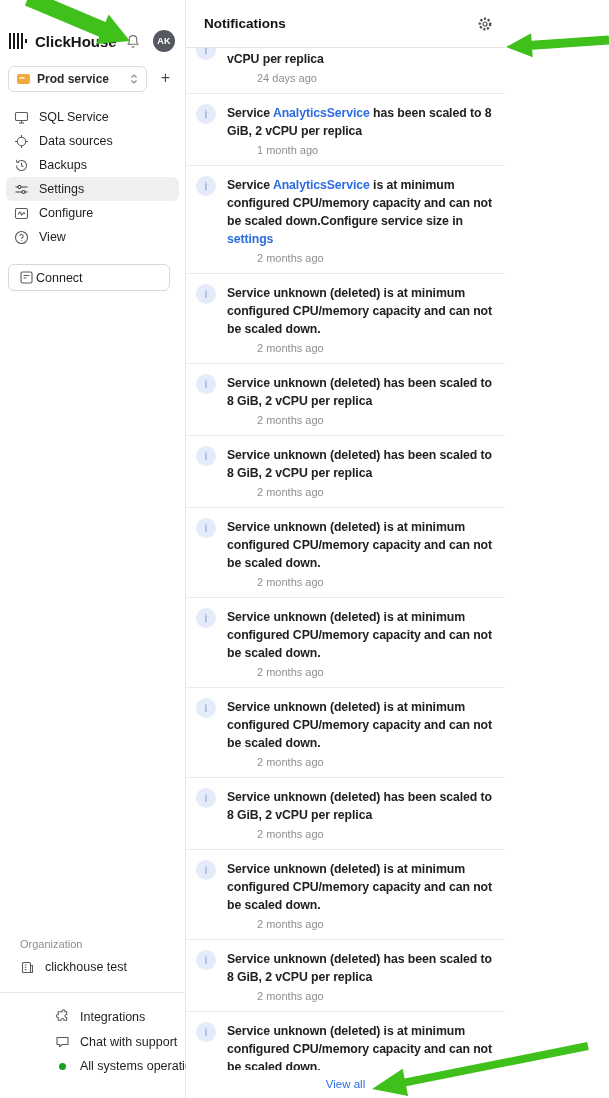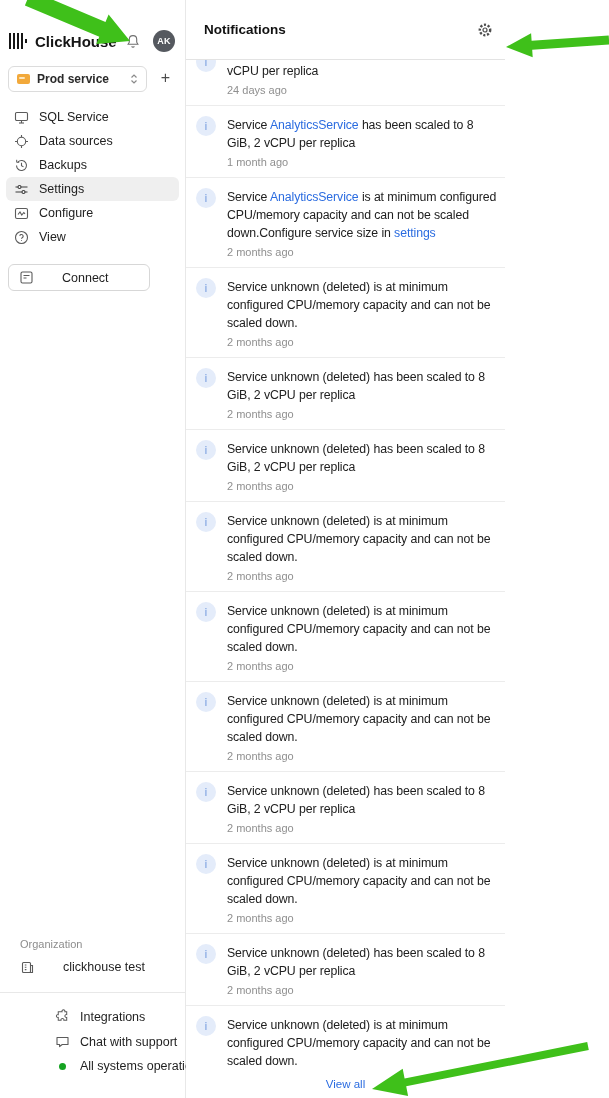--- a/index.html
+++ b/index.html
@@ -29,49 +29,49 @@
   .service-chip::after { content:""; position:absolute; left:2px; top:3px; width:6px; height:1.6px;
     background:#fde6bd; border-radius:1px; }
   .select-caret { margin-left:auto; display:flex; color:#8a8a8a; }
   .add-service { margin-left:auto; color:#4c4c4c; font-size:16px; line-height:16px;
     padding:0 7px 2px 0; cursor:pointer; }
   .nav { margin:13px 6px 0 6px; }
   .nav-item { display:flex; align-items:center; gap:10px; height:24px; padding:0 8px;
     border-radius:6px; color:#222; cursor:pointer; }
   .nav-item.active { background:#efefef; }
   .nav-ic { width:15px; height:15px; display:flex; color:#5b5b5b; flex:none; }
-  .connect-btn { margin:15px 8px 0 8px; width:142px; height:27px; border:1px solid #d7d7d7;
-    border-radius:6px; display:flex; align-items:center; gap:28px; padding:0 10px; cursor:pointer; }
+  .connect-btn { margin:15px 8px 0 8px; width:162px; height:27px; border:1px solid #d7d7d7;
+    border-radius:6px; display:flex; align-items:center; gap:2px; padding:0 10px; cursor:pointer; }
   .sidebar-bottom { position:absolute; left:0; bottom:12px; width:220px; padding-bottom:8px; }
   .org-label { font-size:11px; color:#8d8d8d; padding-left:20px; }
-  .org-row { display:flex; align-items:center; gap:28px; padding:9px 16px 0 20px; cursor:pointer; }
+  .org-row { display:flex; align-items:center; gap:10px; padding:9px 16px 0 20px; cursor:pointer; }
   .org-chevron { margin-left:auto; color:#6f6f6f; font-size:14px; }
   .bottom-divider { border-top:1px solid #e8e8e8; margin:17px 0 11px 0; }
   .footer-item { display:flex; align-items:center; gap:10px; padding:5px 0 5px 20px; cursor:pointer;margin-left:35px; }
   .status-dot { width:7px; height:7px; border-radius:50%; background:#15a322; margin:0 4px; flex:none; }
 
   
   .notif-panel { position:absolute; left:186px; top:0; width:319px; height:1098px;
     background:#fff; display:flex; flex-direction:column; }
-  .notif-header { height:60px; flex:none; display:flex; align-items:center;
+  .notif-header { height:48px; flex:none; display:flex; align-items:center;
     justify-content:space-between; padding:0 13px 0 18px; border-bottom:1px solid #e3e3e3; }
   .notif-title { font-weight:700; font-size:13.5px; color:#111; }
   .gear-btn { display:flex; color:#4e4e4e; cursor:pointer; }
   .notif-list { flex:1 1 auto; overflow:hidden; }
   .notif { display:flex; gap:11px; padding:10px 8px 9px 10px; border-bottom:1px solid #ececec;
     overflow:hidden; cursor:pointer; }
   .notif.first { padding-top:2px; }
   .notif.first .info-ic { margin-top:-10px; }
   .info-ic { width:20px; height:20px; border-radius:50%; background:#e4ecfa; color:#93b1e6;
     font-size:10px; font-weight:700; display:flex; align-items:center; justify-content:center;
     flex:none; }
   .notif-body { min-width:0; }
-  .notif-text { margin:0; font-size:12.3px; line-height:18px; color:#212121; letter-spacing:-0.1px; }
+  .notif-text { margin:0; font-size:12.3px; line-height:18px; color:#212121; letter-spacing:-0.1px;font-weight:bold; }
   .notif-text a { color:#2b6ce0; }
-  .notif-time { font-size:11px; color:#8f8f8f; margin-top:4px; }
+  .notif-time { font-size:11px; color:#8f8f8f; margin-top:4px;margin-left:30px; }
   .notif-footer { flex:none; height:28px; display:flex; align-items:center; justify-content:center; }
   .view-all { color:#2b6ce0; font-size:11.5px; cursor:pointer; }
 
   
   .arrows { position:absolute; left:0; top:0; width:609px; height:1098px;
     pointer-events:none; z-index:40; }
 </style>
 </head>
 <body>
 

